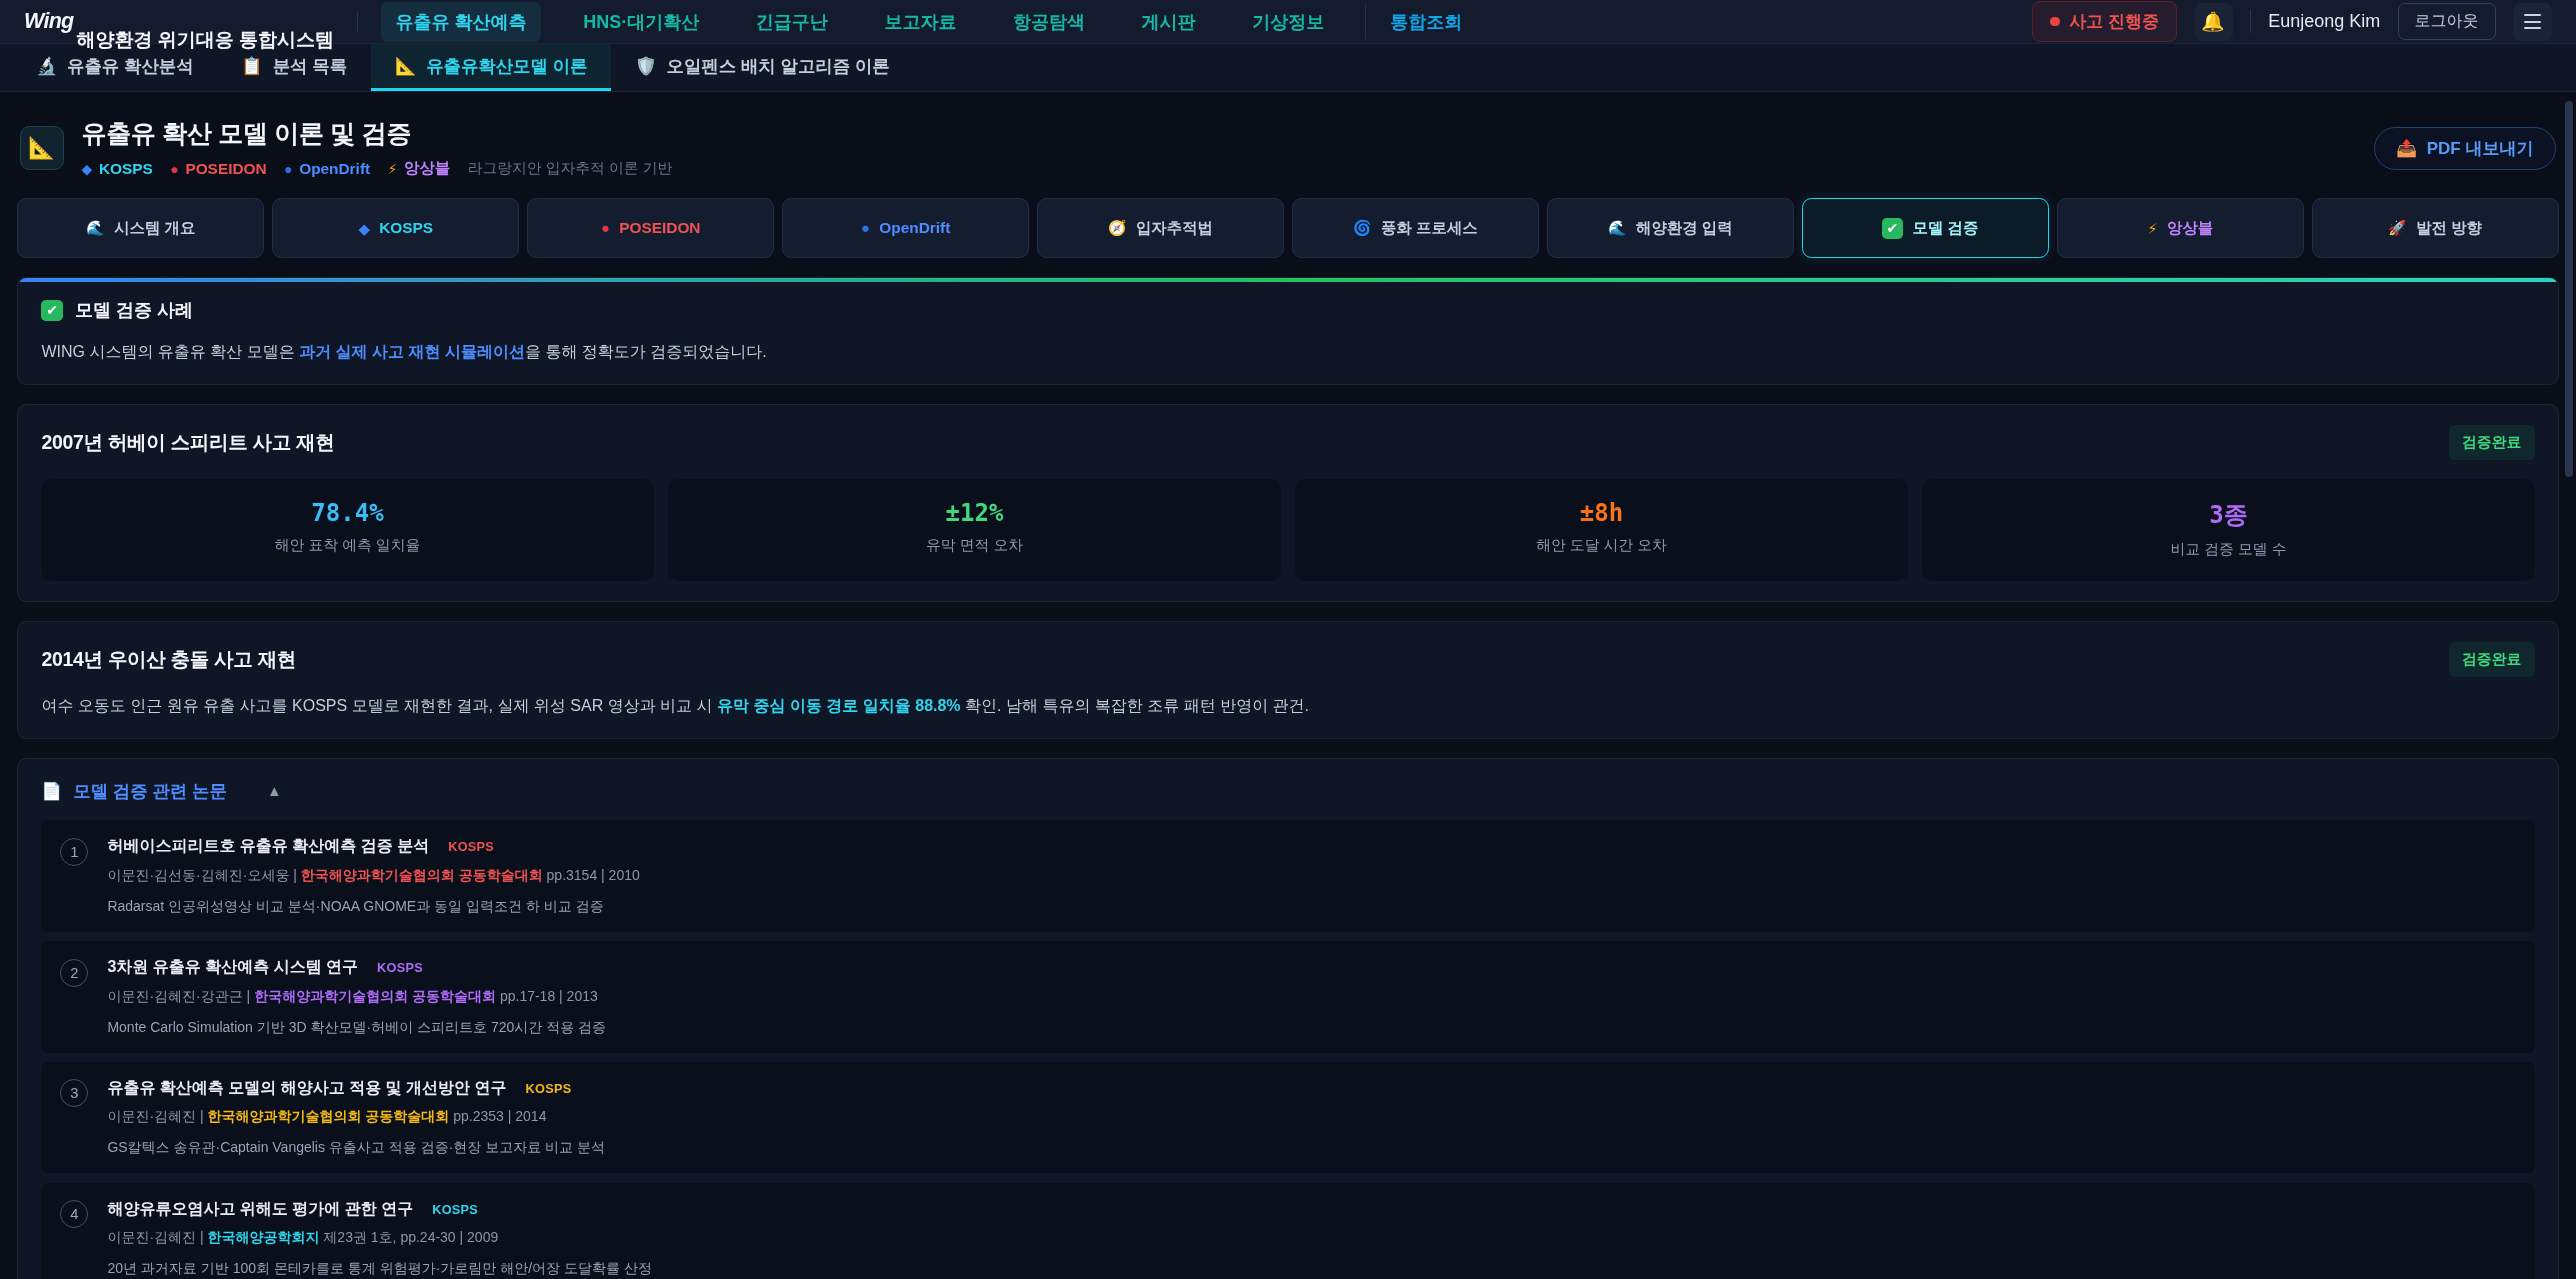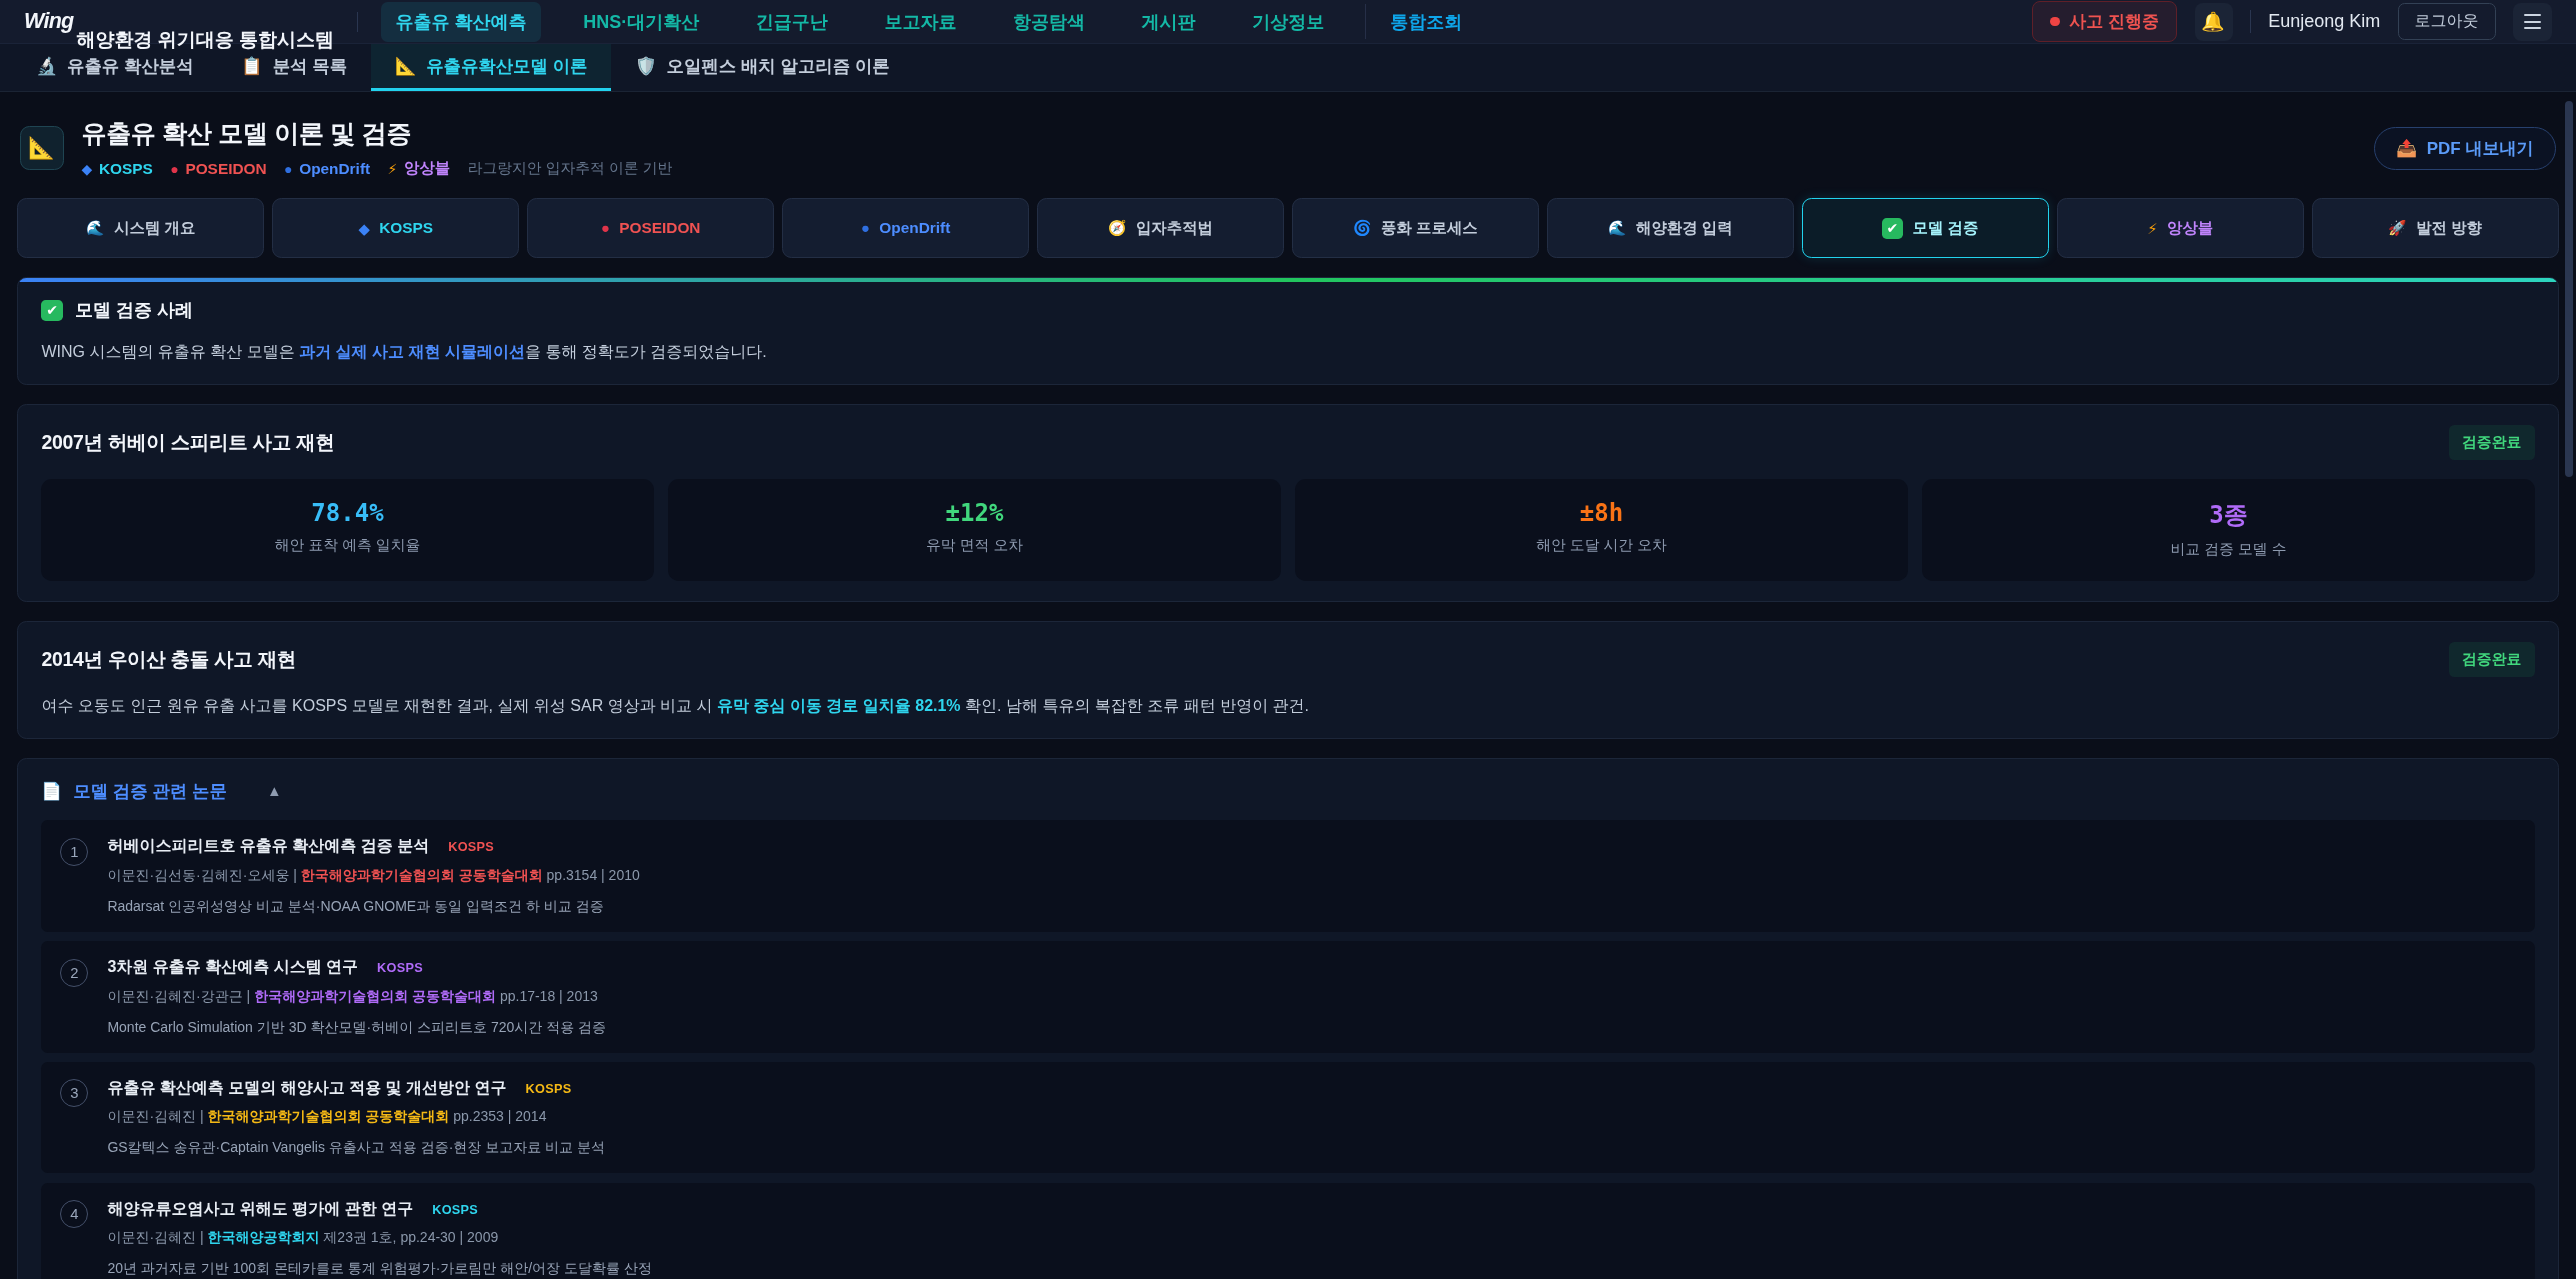--- a/index.html
+++ b/index.html
@@ -357,21 +357,21 @@
         </div>
 
     </div>
   </section>
 
   <section class="card">
     <div class="card-head">
       <span class="card-title">2014년 우이산 충돌 사고 재현</span>
       <span class="done-badge">검증완료</span>
     </div>
-    <p class="card-body-text"><span>여수 오동도 인근 원유 유출 사고를 KOSPS 모델로 재현한 결과, 실제 위성 SAR 영상과 비교 시 </span><span class="hl-cyan">유막 중심 이동 경로 일치율 82.1%</span><span> 확인. 남해 특유의 복잡한 조류 패턴 반영이 관건.</span></p>
+    <p class="card-body-text"><span>여수 오동도 인근 원유 유출 사고를 KOSPS 모델로 재현한 결과, 실제 위성 SAR 영상과 비교 시 </span><span class="hl-cyan">유막 중심 이동 경로 일치율 88.8%</span><span> 확인. 남해 특유의 복잡한 조류 패턴 반영이 관건.</span></p>
   </section>
 
   <section class="card">
     <div class="papers-head">
       <span class="papers-icon">📄</span>
       <span class="papers-title">모델 검증 관련 논문</span>
       <span class="collapse-arrow">▲</span>
     </div>
     <div>
 

